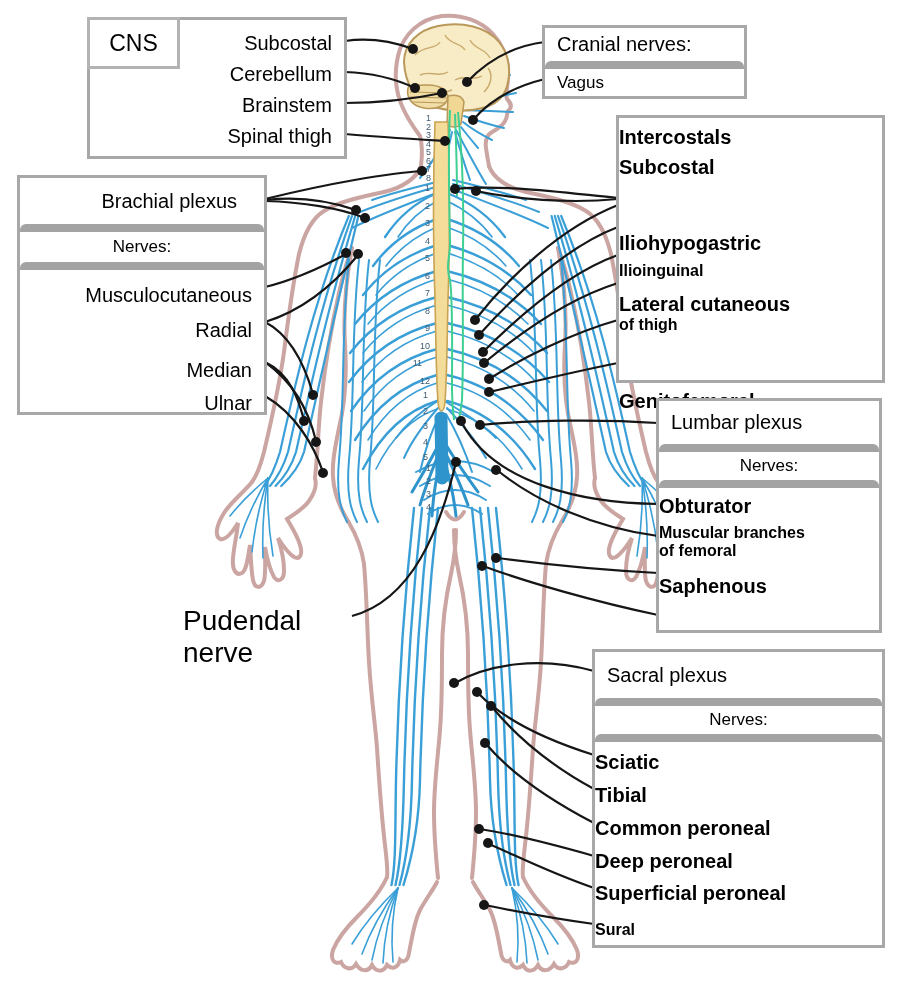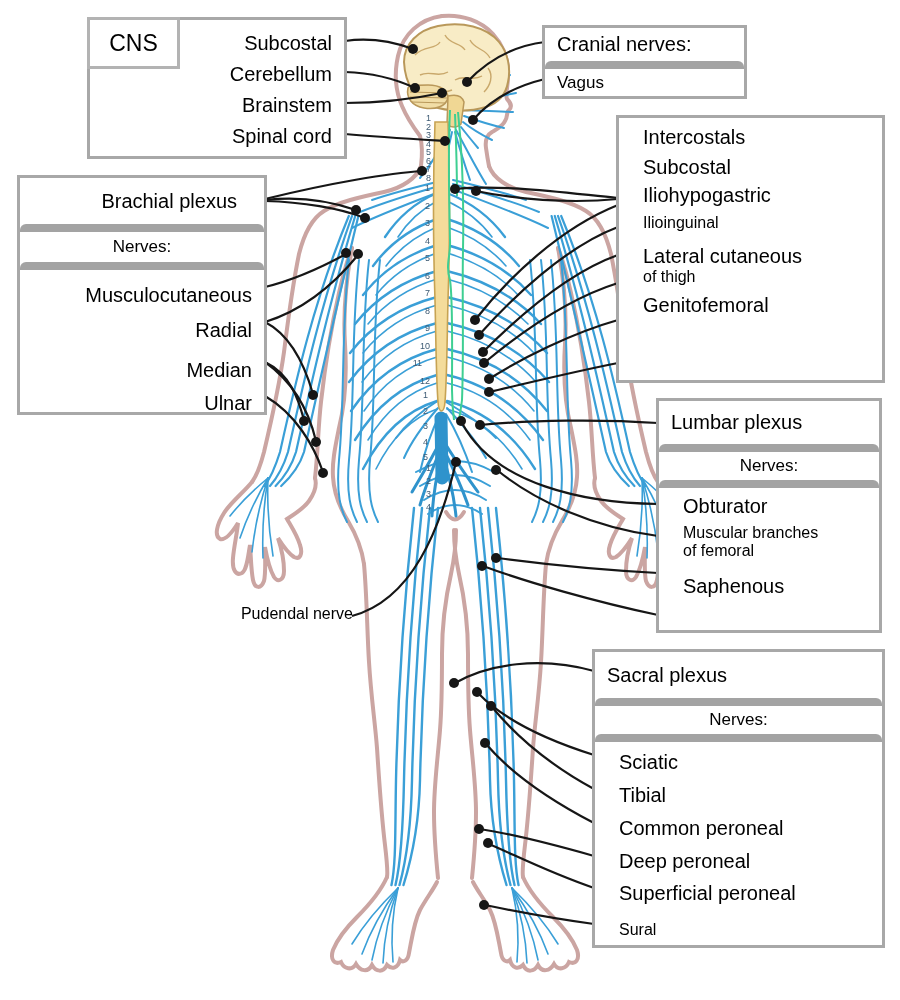--- a/index.html
+++ b/index.html
@@ -8,30 +8,30 @@
   #stage svg{position:absolute;left:0;top:0;}
   .box{position:absolute;background:#fff;border:3px solid #a8a8a8;box-sizing:border-box;}
   .sec{box-sizing:border-box;border-radius:6px;}
   .sec + .sec{border-top:8px solid #a3a3a3;}
   .hdr{font-size:20px;display:flex;align-items:center;}
   .hdr.right{justify-content:flex-end;padding-right:27px;}
   .hdr.left{padding-left:12px;}
   .hdr.wrap{line-height:25px;padding:5px 12px;align-items:flex-start;}
   .nerves{font-size:17px;display:flex;align-items:center;justify-content:center;}
   ul.items{margin:0;padding:0;list-style:none;}
-  ul.items li{display:flex;flex-direction:column;justify-content:center;font-size:20px;}
+  ul.items li{display:flex;flex-direction:column;justify-content:center;font-size:20px;margin-top:48px;}
   ul.items.right li{align-items:flex-end;padding-right:12px;}
-  ul.items.left li{padding-left:24px;}
+  ul.items.left li{padding-left:0;font-weight:bold;}
   ul.items li.small{font-size:16px;}
   .sub{font-size:16px;display:block;}
   #cns-tab{position:absolute;left:-3px;top:-3px;width:93px;height:52px;border:3px solid #b3b3b3;
            box-sizing:border-box;display:flex;align-items:center;justify-content:center;font-size:23px;background:#fff;}
   #cns-items{position:absolute;right:0;top:6px;width:160px;}
   #cns-items li{height:30px;}
-  .float-label{position:absolute;font-size:16px;text-align:right;}
+  .float-label{position:absolute;font-size:28px;}
   .spine-num{position:absolute;font-size:9px;color:#3d5a73;transform:translate(-100%,-50%);}
 </style>
 </head>
 <body>
 
 <div id="stage">
 
   <svg id="art" width="900" height="1000" viewBox="0 0 900 1000">
 
     <g fill="none" stroke="#cba5a2" stroke-width="4" stroke-linecap="round">
@@ -312,21 +312,21 @@
       <span class="spine-num" style="left: 431px; top: 494px;">3</span>
       <span class="spine-num" style="left: 431px; top: 507px;">4</span>
     </div>
 
   <div class="box" id="cns-box" style="left:87px;top:17px;width:260px;height:142px;">
     <div id="cns-tab">CNS</div>
     <ul class="items right" id="cns-items">
       <li style="margin-top:2px">Subcostal</li>
       <li style="margin-top:1px">Cerebellum</li>
       <li style="margin-top:1px">Brainstem</li>
-      <li style="margin-top:1px">Spinal cord</li>
+      <li style="margin-top:1px">Spinal thigh</li>
     </ul>
   </div>
 
   <div class="box" style="left:542px;top:25px;width:205px;height:74px;">
     <div class="sec hdr left" style="height:33px">Cranial nerves:</div>
     <div class="sec nerves" style="height:35px;justify-content:flex-start;padding-left:12px">Vagus</div>
   </div>
 
   <div class="box" style="left:616px;top:115px;width:269px;height:268px;">
     <div class="sec" style="height:202px">

